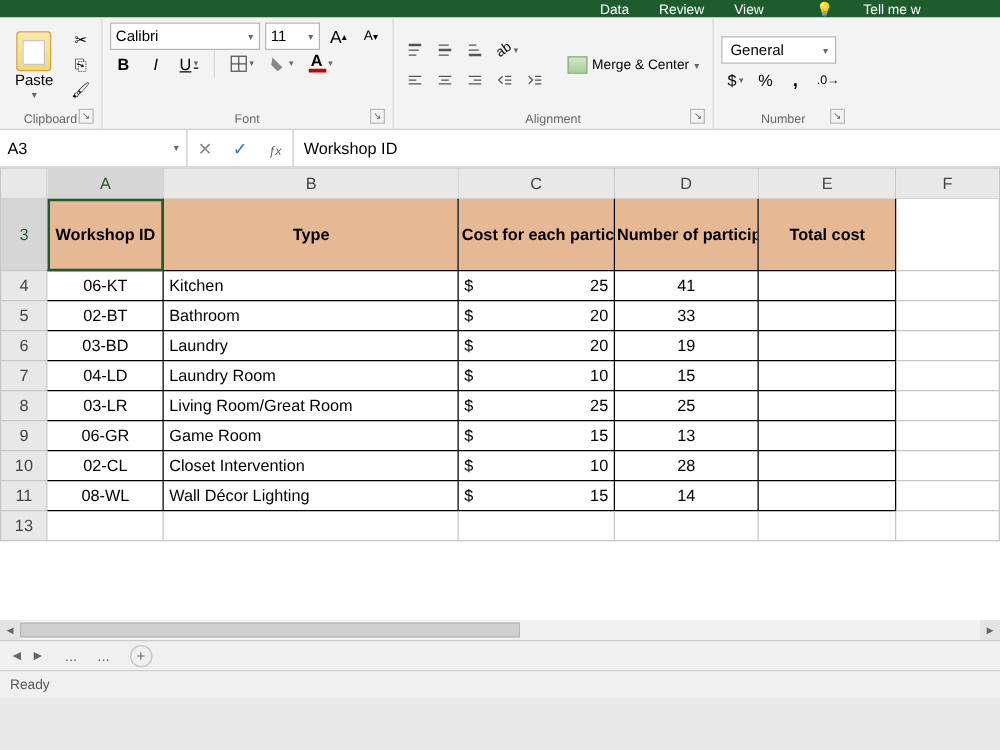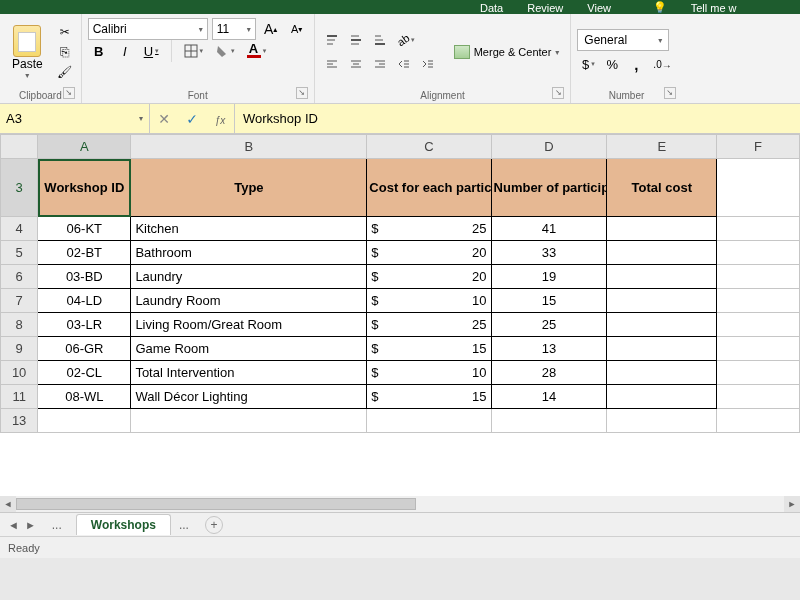--- a/index.html
+++ b/index.html
@@ -118,21 +118,21 @@
   .wrap-merge .wbtn { display: flex; align-items: center; gap: 4px; padding: 2px 4px; cursor: pointer; border:1px solid transparent; font-size: 11px;}
   .wbtn .wicn { width: 16px; height: 14px; background: linear-gradient(#cfe7c6,#a6cf97); border:1px solid #7aa86a; }
   
   .num-col { display: flex; flex-direction: column; gap: 2px; }
   .num-combo {
     background: #fff; border: 1px solid #b7b7b7; height: 22px; width: 92px;
     display: flex; align-items: center; justify-content: space-between; padding: 0 6px; cursor: pointer; font-size: 12px;
   }
   
   .fbar {
-    display: flex; align-items: stretch; background: #fef9c3;
+    display: flex; align-items: stretch; background: #ffffff;
     border-bottom: 1px solid #c9c9c9; height: 30px;
   }
   .namebox {
     width: 150px; border-right: 1px solid #c9c9c9;
     display: flex; align-items: center; justify-content: space-between;
     padding: 0 6px; font-size: 13px;
   }
   .fbtns { display: flex; align-items: center; border-right: 1px solid #c9c9c9; }
   .fbtns .fb { width: 28px; text-align: center; cursor: pointer; color: #666; font-size: 14px;}
   .fb.cancel { color:#888;}
@@ -500,21 +500,21 @@
     <td class="data-cell tc">06-GR</td>
     <td class="data-cell tl">Game Room</td>
     <td class="data-cell tr curr"><span class="sym">$</span>15</td>
     <td class="data-cell tc">13</td>
     <td class="data-cell"></td>
     <td></td>
   </tr>
         <tr>
           <th class="row-hdr">10</th>
     <td class="data-cell tc">02-CL</td>
-    <td class="data-cell tl">Total Intervention</td>
+    <td class="data-cell tl">Closet Intervention</td>
     <td class="data-cell tr curr"><span class="sym">$</span>10</td>
     <td class="data-cell tc">28</td>
     <td class="data-cell"></td>
     <td></td>
   </tr>
         <tr>
           <th class="row-hdr">11</th>
     <td class="data-cell tc">08-WL</td>
     <td class="data-cell tl">Wall Décor Lighting</td>
     <td class="data-cell tr curr"><span class="sym">$</span>15</td>
@@ -541,21 +541,20 @@
     </div>
     <div class="arrow">►</div>
   </div>
 
   <div class="tabs-row">
     <div class="tabs-nav">
       <span>◄</span>
       <span>►</span>
     </div>
     <span class="ellipsis-tab">...</span>
-    <div class="sheet-tab active">Workshops</div>
     <span class="ellipsis-tab">...</span>
     <div class="new-tab">
         <span>+</span>
       </div>
   </div>
 </div>
 
 <div class="status">
   <span>Ready</span>
 </div>

